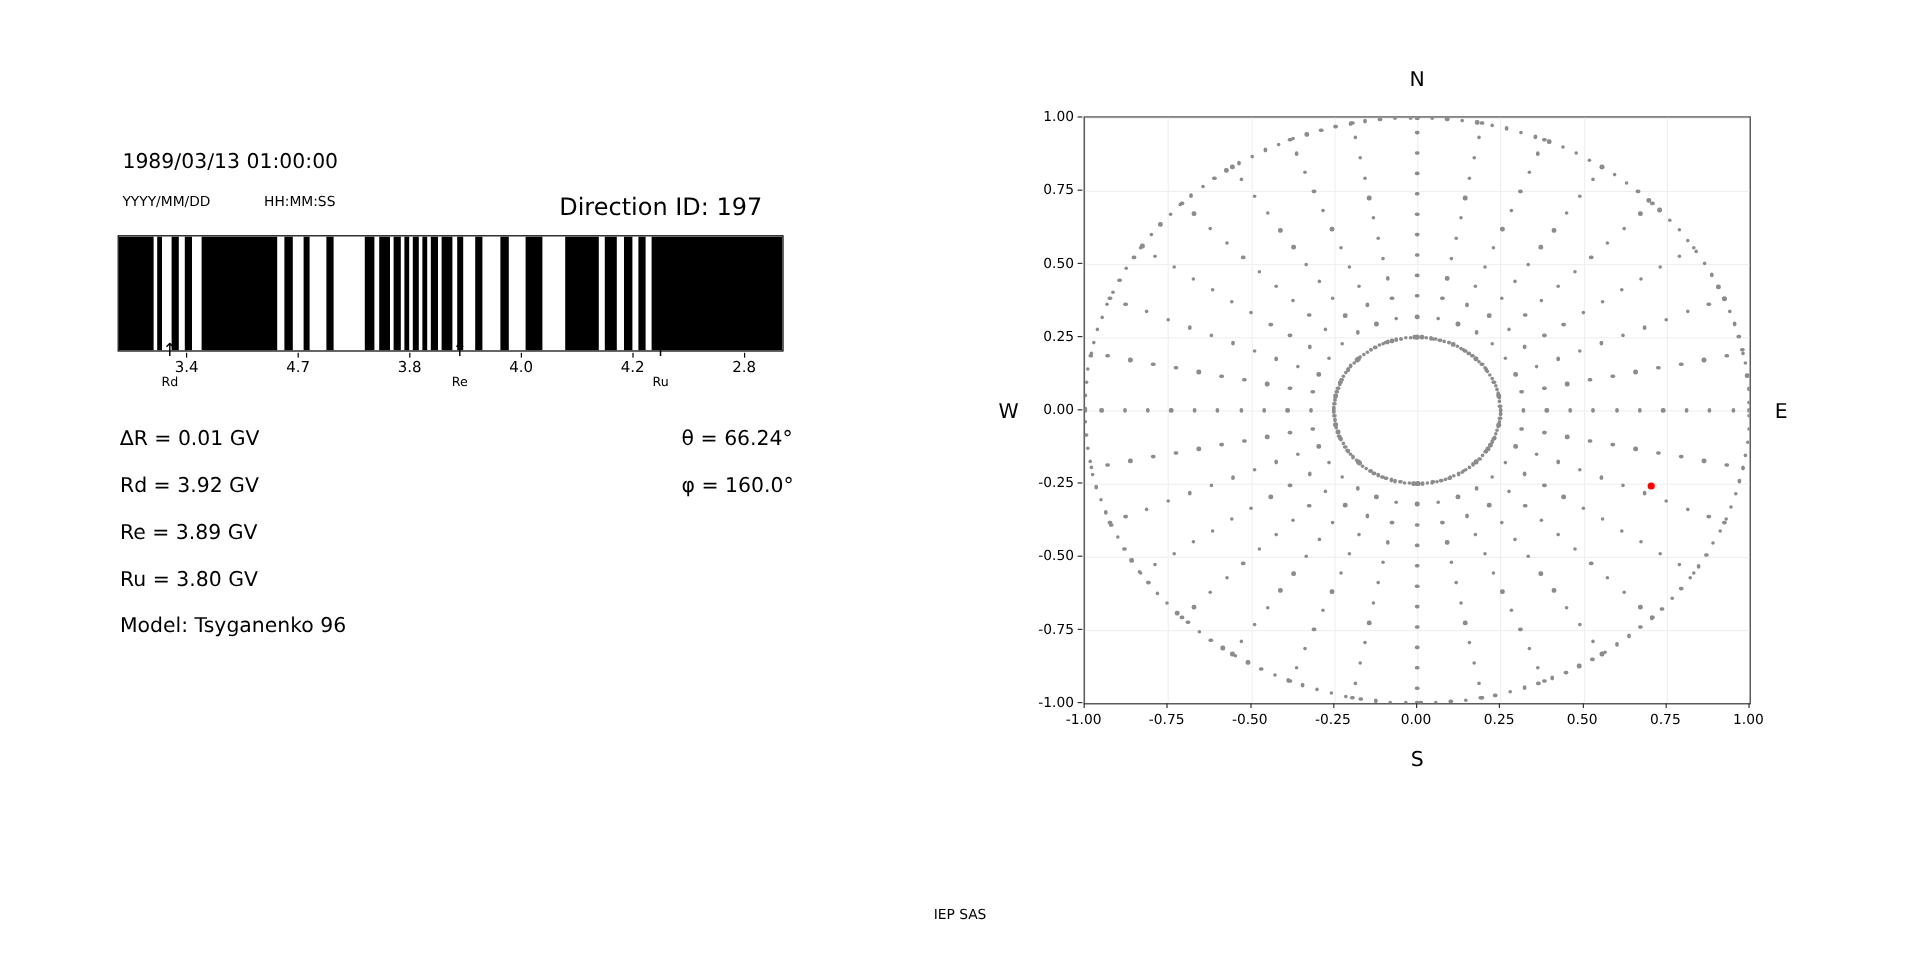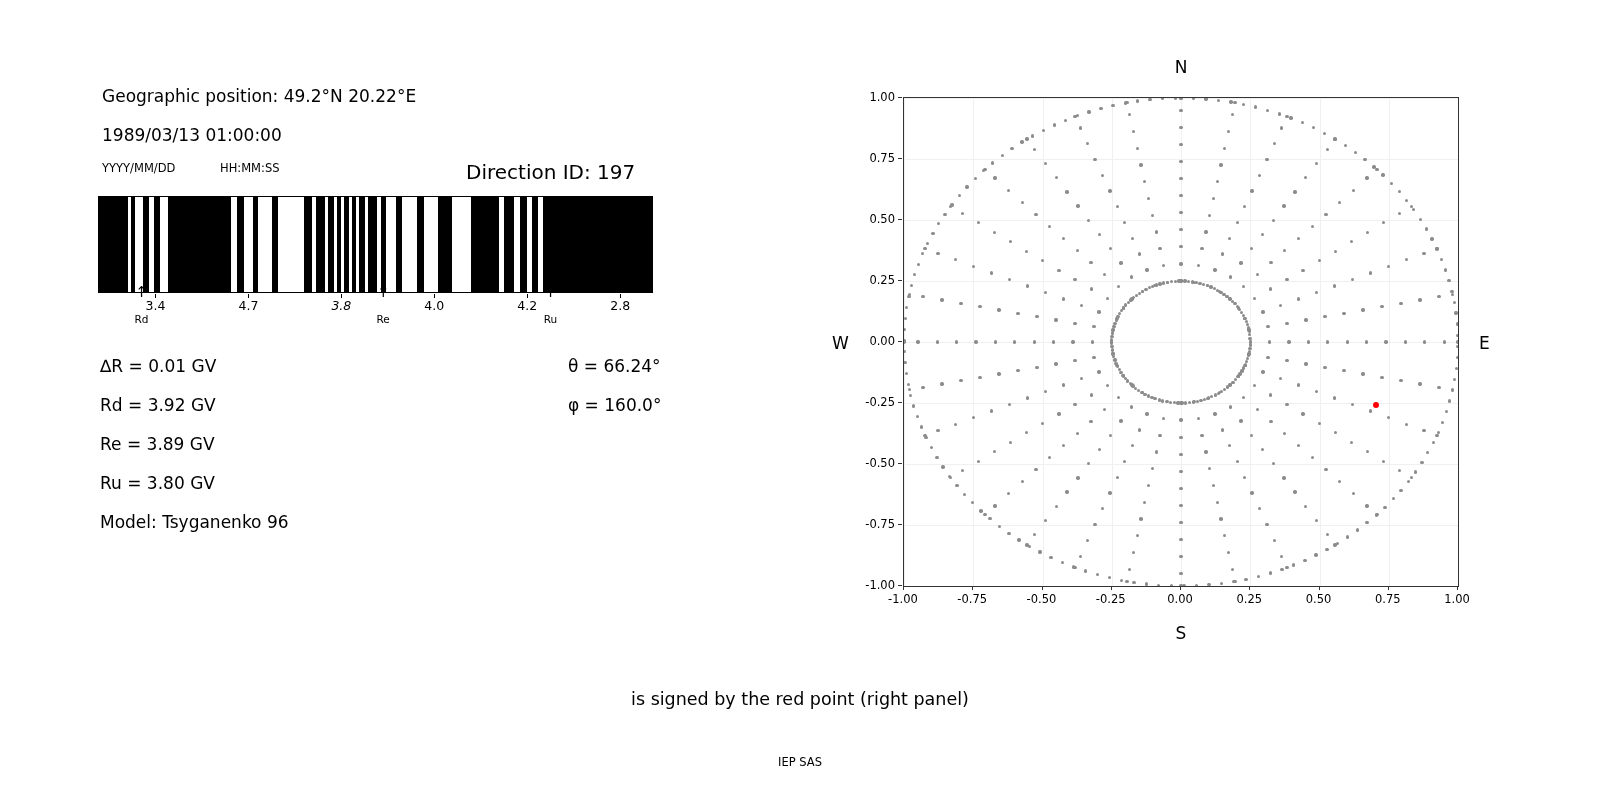--- a/index.html
+++ b/index.html
@@ -202,21 +202,20 @@
     width: 1600px;
     text-align: center;
     font-size: 11.5px;
   }
 </style>
 </head>
 <body>
 
 <div id="left-panel">
 
-  <div class="info-line" id="geo-position">Geographic position: 49.2°N 20.22°E</div>
 
   <div class="info-line" id="datetime">1989/03/13 01:00:00</div>
 
   <div class="info-line" id="date-format">YYYY/MM/DD</div>
 
   <div class="info-line" id="time-format">HH:MM:SS</div>
 
   <div class="info-line" id="direction-id">Direction ID: 197</div>
 
   <div id="penumbra-wrap">
@@ -248,21 +247,21 @@
         <div class="band" style="left: 443.794px; width: 109.206px;"></div>
       </div>
   </div>
 
   <div id="penumbra-axis">
       <div class="tick-mark" style="left: 47.4706px;"></div>
       <div class="tick-label" style="left: 47.4706px;">3.4</div>
       <div class="tick-mark" style="left: 140.412px;"></div>
       <div class="tick-label" style="left: 140.412px;">4.7</div>
       <div class="tick-mark" style="left: 233.353px;"></div>
-      <div class="tick-label" style="left: 233.353px; font-style: italic;">3.8</div>
+      <div class="tick-label" style="left: 233.353px;">3.8</div>
       <div class="tick-mark" style="left: 326.294px;"></div>
       <div class="tick-label" style="left: 326.294px;">4.0</div>
       <div class="tick-mark" style="left: 419.235px;"></div>
       <div class="tick-label" style="left: 419.235px;">4.2</div>
       <div class="tick-mark" style="left: 512.176px;"></div>
       <div class="tick-label" style="left: 512.176px;">2.8</div>
       <div class="marker" style="left: 33.5294px; top: -8px;">
         <span class="arrow">↑</span>
         <span class="m-label">Rd</span>
       </div>
@@ -982,15 +981,14 @@
       <div class="tick-y-mark" style="top: 219px; left: 98px;"></div>
       <div class="ax-tick-y" style="top: 219px; left: 51px; width: 44px;">0.50</div>
       <div class="tick-y-mark" style="top: 158px; left: 98px;"></div>
       <div class="ax-tick-y" style="top: 158px; left: 51px; width: 44px;">0.75</div>
       <div class="tick-y-mark" style="top: 97px; left: 98px;"></div>
       <div class="ax-tick-y" style="top: 97px; left: 51px; width: 44px;">1.00</div>
     </div>
 </div>
 
 <div id="caption">
-  <div>is signed by the red point (right panel)</div>
 </div>
 <div id="footer">IEP SAS</div>
 
 </body></html>

